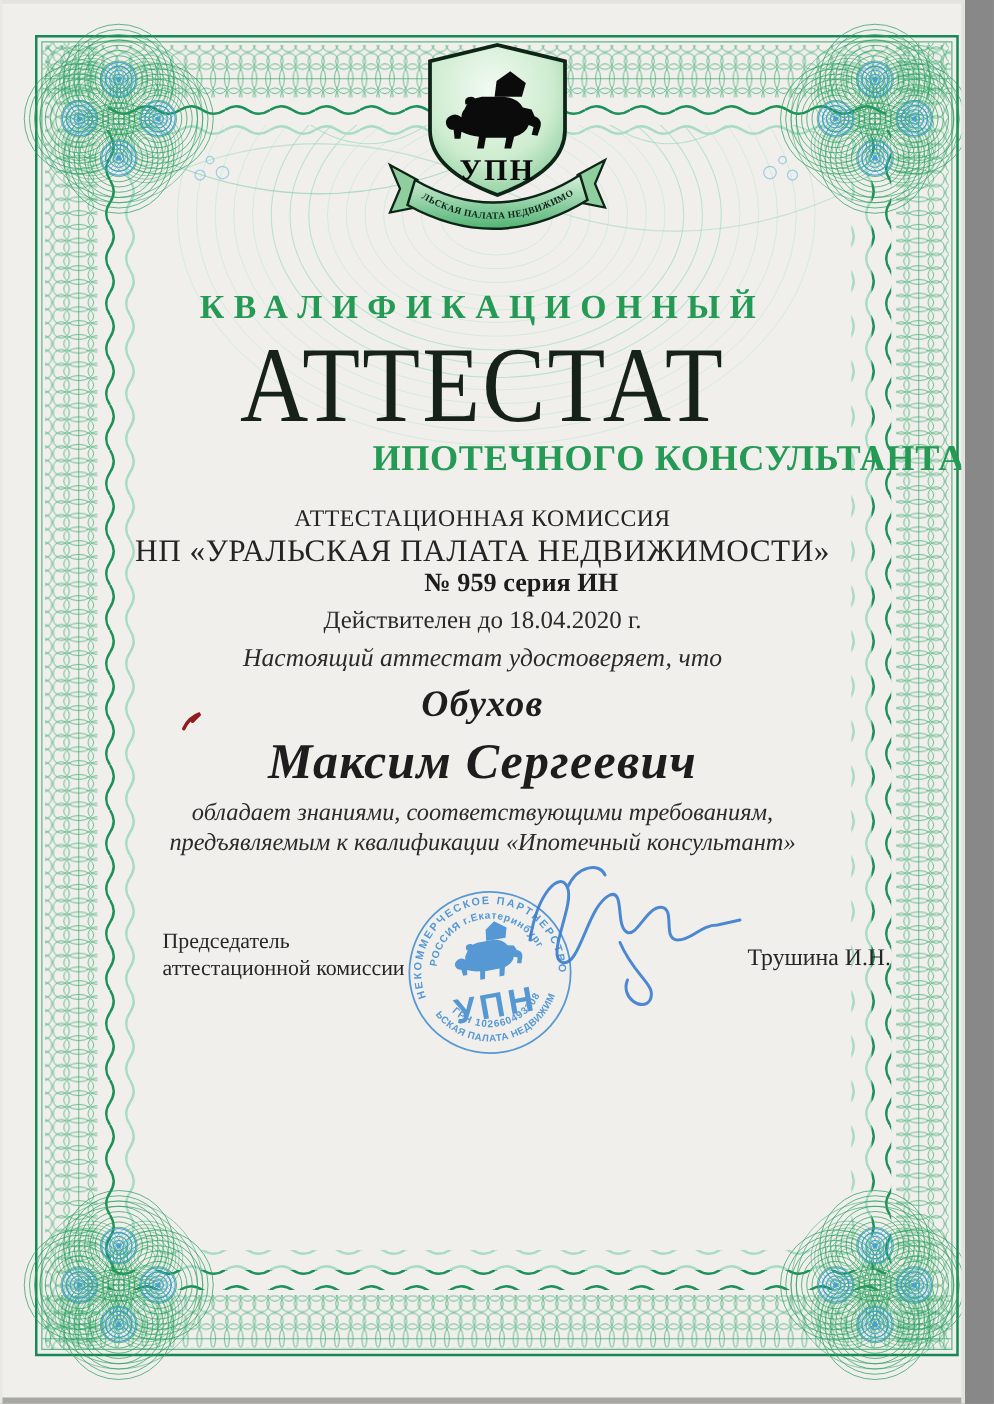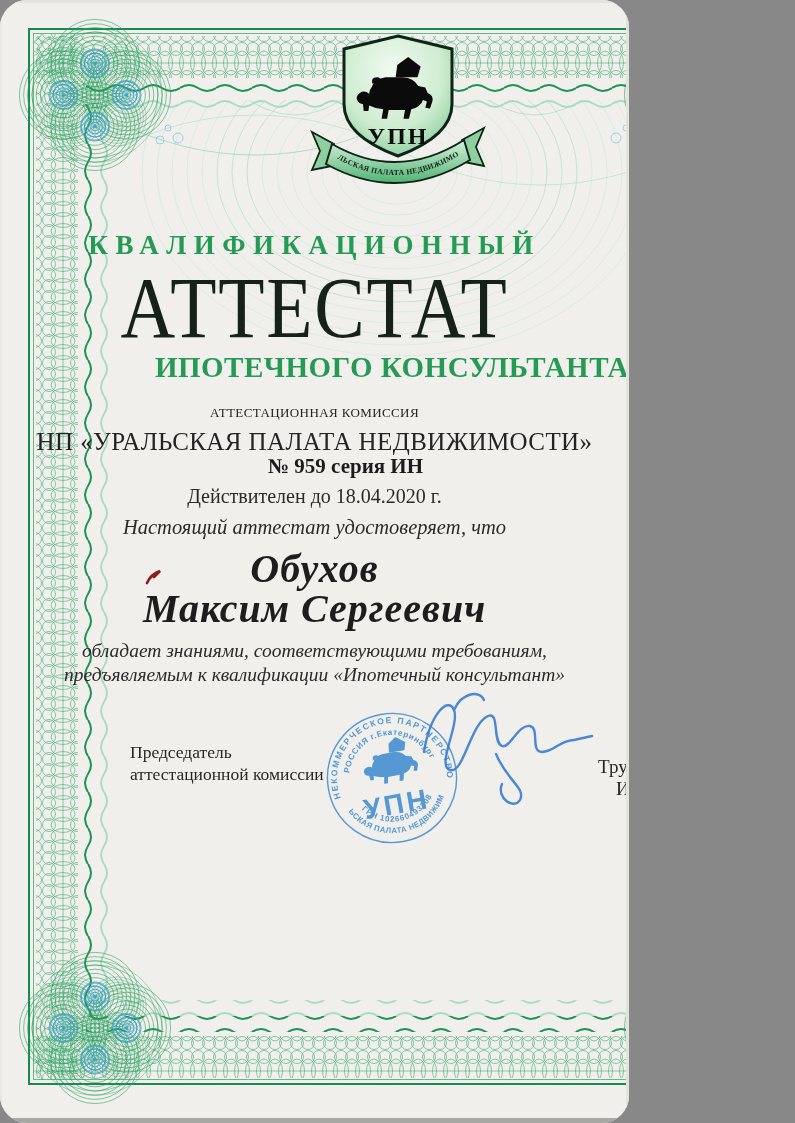--- a/index.html
+++ b/index.html
@@ -1,33 +1,32 @@
 <!DOCTYPE html>
 <html><head>
 <meta charset="utf-8">
 <style>
   html,body{margin:0;padding:0;background:#888;}
   .page{
     position:relative;
-    width:629px;height:1123px;
+    width:772px;height:1123px;
     background:#f0efec;
     overflow:hidden;
     font-family:"Liberation Serif", serif;
-    border-radius:27px;
   }
   .abs{position:absolute;left:0;width:100%;text-align:center;line-height:1.05;}
   .t-qual{top:231px;font-size:27px;font-weight:bold;letter-spacing:7.5px;color:#249a54;}
   .t-main{top:263px;font-size:86px;font-weight:500;color:#16211a;transform:scaleX(.88);transform-origin:50% 50%;letter-spacing:2px;}
   .t-subj{top:352px;font-size:29px;font-weight:bold;letter-spacing:.5px;color:#249a54;text-align:right;}
-  .iss1{top:406px;font-size:13px;color:#242424;letter-spacing:.4px;}
+  .iss1{top:406px;font-size:19px;color:#242424;letter-spacing:.4px;}
   .iss2{top:429px;font-size:25px;color:#242424;letter-spacing:.4px;}
   .num{top:455px;font-size:21px;font-weight:bold;color:#1c1c1c;padding-left:31px;}
   .valid{top:486px;font-size:20px;color:#2a2a2a;}
   .cert{top:517px;font-size:20.5px;font-style:italic;color:#2a2a2a;}
-  .surname{top:548px;font-size:40px;font-weight:bold;font-style:italic;color:#1d1d1d;letter-spacing:1px;}
+  .surname{top:548px;font-size:30px;font-weight:bold;font-style:italic;color:#1d1d1d;letter-spacing:1px;}
   .givenn{top:588px;font-size:40px;font-weight:bold;font-style:italic;color:#1d1d1d;letter-spacing:1px;}
   .st1{top:641px;font-size:19.5px;font-style:italic;color:#2a2a2a;}
   .st2{top:665px;font-size:19.5px;font-style:italic;color:#2a2a2a;}
   .sig-pos{position:absolute;left:130px;top:742px;font-size:17.5px;color:#262626;line-height:1.25;text-align:left;}
   .signer{position:absolute;left:598px;top:756px;font-size:19px;color:#262626;text-align:center;}
   .border-svg,.logo-svg,.stamp-svg,.sign-svg,.mark-svg{position:absolute;}
   .border-svg{left:0;top:0;}
   .logo-svg{left:308px;top:28px;}
   .stamp-svg{left:322px;top:708px;opacity:.93;}
   .sign-svg{left:396px;top:690px;opacity:.9;}

